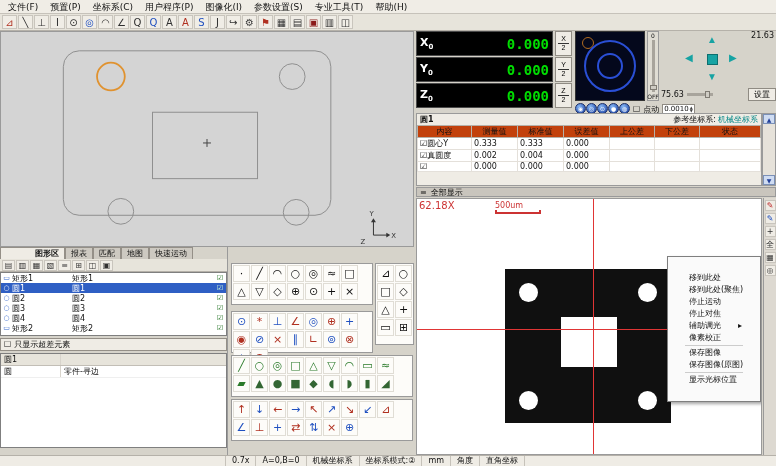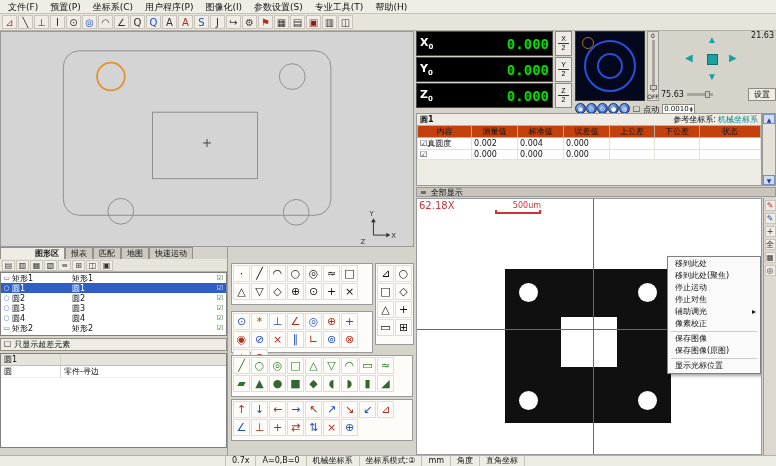--- a/index.html
+++ b/index.html
@@ -95,29 +95,29 @@
   .mtable{width:100%;border-collapse:collapse;font-size:8px;table-layout:fixed;}
   .mtable th{background:#c2410c;border:1px solid #b5b1a9;font-weight:normal;height:10px;padding:0 10px;text-align:center;overflow:hidden;white-space:nowrap;}
   .mtable td{background:#fff;border:1px solid #e4e0da;height:10px;padding:0 2px;white-space:nowrap;overflow:hidden;}
   .mscroll{position:absolute;top:113px;left:762px;width:14px;height:73px;background:#e6e2da;border:1px solid #9a9a9a;display:flex;flex-direction:column;justify-content:space-between;align-items:center;font-size:6px;}
   .sbtn{width:12px;height:10px;background:#cfdcf2;border:1px solid #7a90b8;text-align:center;line-height:9px;color:#23419a;}
   .showall{position:absolute;top:187px;left:416px;width:360px;height:10px;background:#c9c5bd;border:1px solid #9a9a9a;display:flex;align-items:center;gap:4px;padding:0 3px;font-size:8px;}
 
   
   .camview{position:absolute;top:198px;left:416px;width:346px;height:257px;background:#fff;border:1px solid #9a9a9a;overflow:hidden;}
   .zoomlab{position:absolute;top:1px;left:2px;color:#cc3333;font-size:10px;}
-  .scale{position:absolute;top:2px;left:78px;color:#cc3333;font-size:8px;text-align:right;}
+  .scale{position:absolute;top:2px;left:78px;color:#cc3333;font-size:8px;text-align:left;}
   .scale .bar{height:4px;border-bottom:2px solid #cc3333;border-left:2px solid #cc3333;border-right:2px solid #cc3333;width:46px;}
   .part{position:absolute;left:88px;top:70px;width:166px;height:154px;background:#101010;}
   .hole{position:absolute;width:19px;height:19px;border-radius:50%;background:#fff;}
   .h1{left:14px;top:14px;} .h2{right:14px;top:14px;} .h3{left:14px;bottom:13px;} .h4{right:14px;bottom:13px;}
   .slot{position:absolute;left:56px;top:48px;width:56px;height:50px;background:#fff;}
   .vline{position:absolute;left:176px;top:0;width:1px;height:100%;background:#e03535;}
   .hline{position:absolute;top:130px;left:0;height:1px;width:100%;background:#e03535;}
-  .ctxmenu{position:absolute;top:57px;left:250px;width:94px;background:#fafafa;border:1px solid #7f7f7f;box-shadow:2px 2px 3px rgba(0,0,0,.35);font-size:8px;padding:1px;z-index:20;}
+  .ctxmenu{position:absolute;top:57px;left:250px;width:94px;background:#fafafa;border:1px solid #7f7f7f;box-shadow:2px 2px 3px rgba(0,0,0,.35);font-size:8px;padding:15px;z-index:20;}
   .ci{height:12px;line-height:12px;padding-left:6px;position:relative;white-space:nowrap;overflow:hidden;}
   .ci .sub{position:absolute;right:3px;top:0;}
   .csep{height:1px;background:#ccc;margin:1px 2px;}
 
   
   .rtools{position:absolute;top:198px;left:763px;width:13px;height:257px;background:#ddd9d1;border-left:1px solid #9a9a9a;display:flex;flex-direction:column;align-items:center;gap:2px;padding-top:2px;}
   .statusbar{position:absolute;bottom:0;left:0;right:0;height:11px;background:#efece5;border-top:1px solid #b5b1a9;display:flex;font-size:8px;align-items:center;}
   .scell{height:100%;line-height:10px;padding:0 6px;border-right:1px solid #c6c2ba;white-space:nowrap;overflow:hidden;}
   .scell:first-child{width:226px;}
 </style>
@@ -439,20 +439,29 @@
             <th>测量值</th>
             <th>标准值</th>
             <th>误差值</th>
             <th>上公差</th>
             <th>下公差</th>
             <th>状态</th>
           </tr>
         </thead>
       <tbody>
           <tr>
+            <td>☑圆心Y</td>
+            <td>0.333</td>
+            <td>0.333</td>
+            <td>0.000</td>
+            <td></td>
+            <td></td>
+            <td></td>
+          </tr>
+          <tr>
             <td>☑真圆度</td>
             <td>0.002</td>
             <td>0.004</td>
             <td>0.000</td>
             <td></td>
             <td></td>
             <td></td>
           </tr>
           <tr>
             <td>☑</td>

